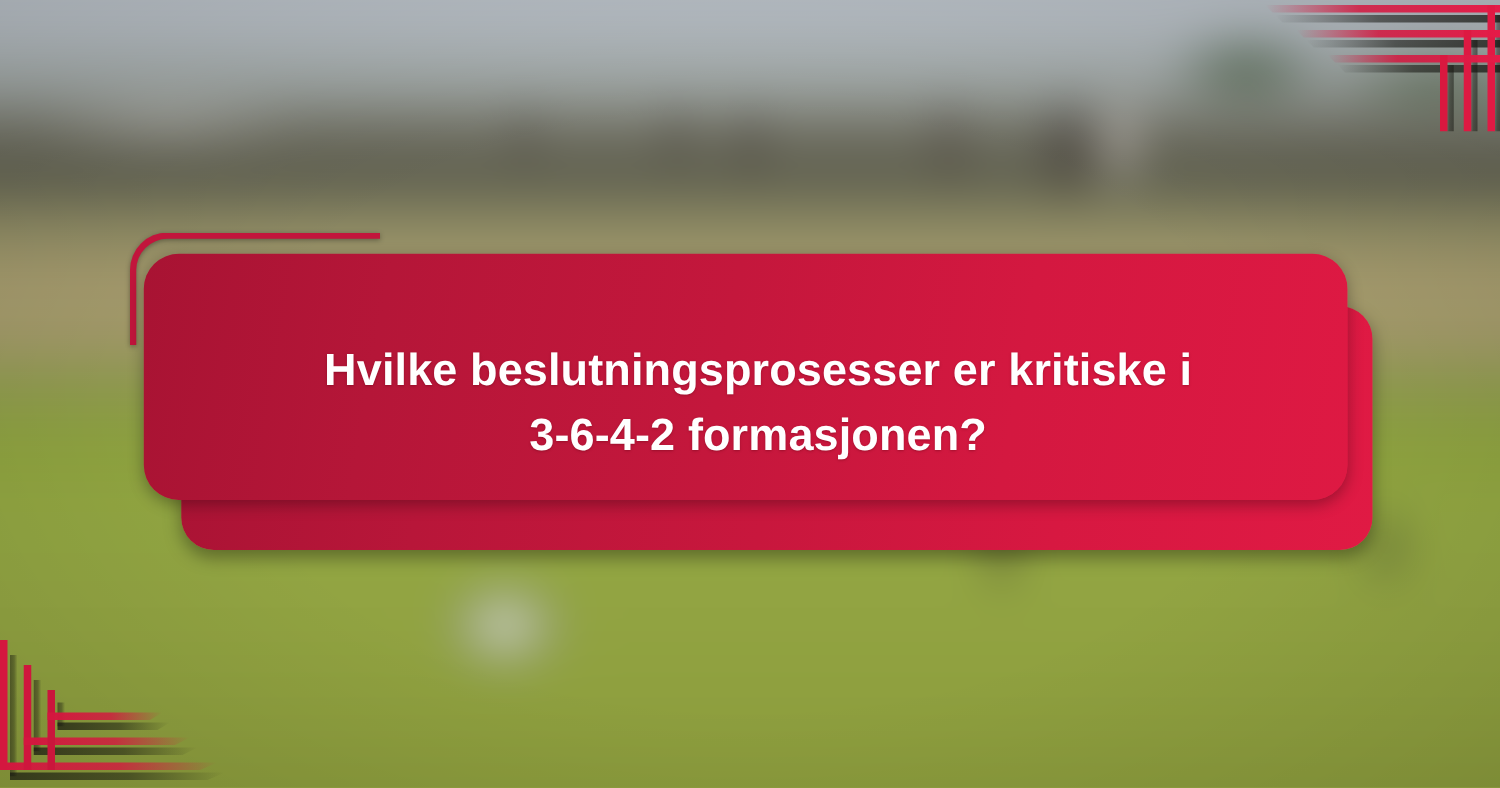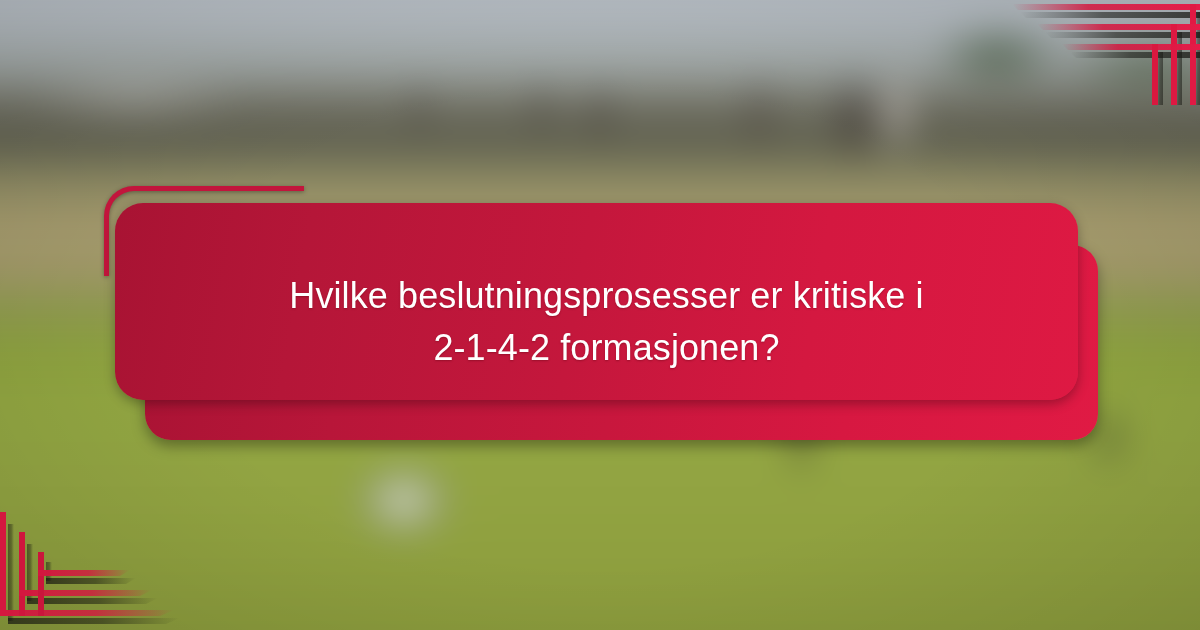--- a/index.html
+++ b/index.html
@@ -113,21 +113,21 @@
     position:absolute;
     left:115px; top:203px;
     width:983px; height:237px;
     display:flex;
     flex-direction:column;
     align-items:center;
     justify-content:center;
     color:#ffffff;
     font-size:36px;
     line-height:52px;
-    font-weight:400;
+    font-weight:700;
     letter-spacing:.1px;
     text-align:center;
     text-shadow:0 1px 2px rgba(80,0,15,.35);
     padding:0 28px;
   }
   .headline .ln { display:block; white-space:nowrap; }
 </style>
 </head>
 <body>
 
@@ -200,18 +200,18 @@
 
   <div class="card-group">
 
     <div class="outline-bracket"></div>
 
     <div class="card-back"></div>
     <div class="card-front"></div>
 
     <div class="headline">
       <span class="ln">Hvilke beslutningsprosesser er kritiske i</span>
-      <span class="ln">2-1-4-2 formasjonen?</span>
+      <span class="ln">3-6-4-2 formasjonen?</span>
     </div>
 
   </div>
 
 </div>
 
 </body></html>

